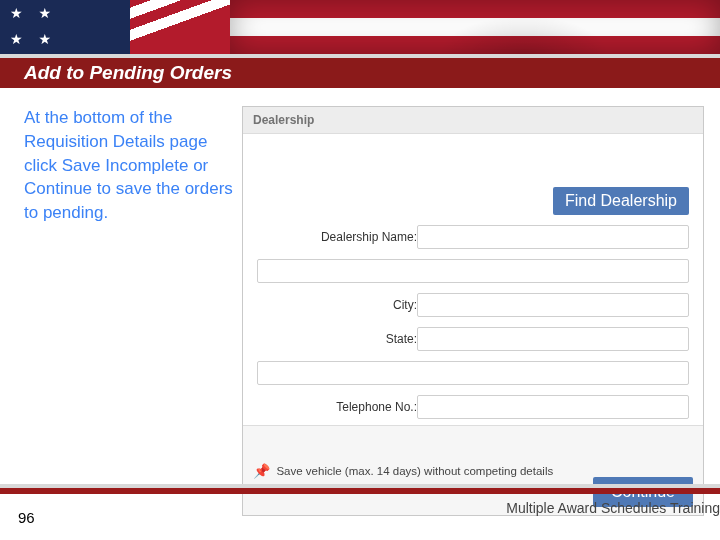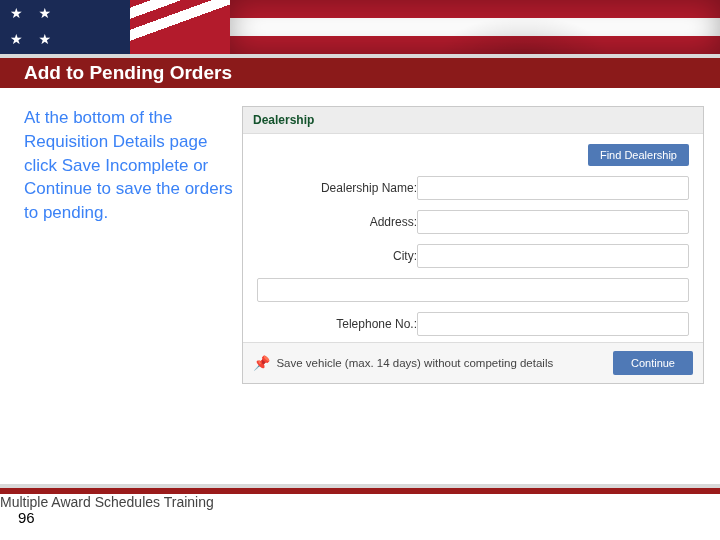--- a/index.html
+++ b/index.html
@@ -26,30 +26,30 @@
   }
   .banner::after { 
     content:""; position:absolute; right:0; top:0; width:490px; height:54px;
     background:
       radial-gradient(120px 54px at 60% 100%, rgba(0,0,0,.15), transparent 70%),
       linear-gradient(#b31b2c 0 33%, #fff 33% 66%, #b31b2c 66% 100%);
     box-shadow: inset 0 0 30px rgba(0,0,0,.35);
   }
   .titlebar {
     background:#8b1a1a; color:#fff; height:34px; display:flex; align-items:center;
-    padding:0 24px; font-size:19px; font-weight:bold; border-top:4px solid #d9d9d9;
+    padding:0 24px; font-size:19px; font-weight:bold; border-top:4px solid #d9d9d9;font-style:italic;
   }
   .body { display:flex; padding:18px 10px 0 24px; gap:8px; }
   .intro { width:210px; font-size:17px; line-height:1.4; color:#3b82f6; }
   .app { width:462px; border:1px solid #c9c9c9; background:#fff; font-size:12px; }
-  .app-head { background:#ededed; color:#14532d; font-weight:bold; padding:6px 10px; border-bottom:1px solid #ddd; }
+  .app-head { background:#ededed; color:#737373; font-weight:bold; padding:6px 10px; border-bottom:1px solid #ddd; }
   .find-row { display:flex; justify-content:flex-end; padding:10px 14px 6px; }
   .btn {
     background:#4f79b6; color:#fff; border:none; border-radius:2px;
-    padding:5px 12px; font-size:11px; cursor:pointer;
+    padding:5px 12px; font-size:16px; cursor:pointer;margin-top:43px;
   }
   .btn.wide { padding:6px 18px; }
   .form-row { display:flex; align-items:center; padding:4px 14px 6px; }
   .form-row label { width:160px; text-align:right; color:#333; font-size:12px; }
   .form-row input {
     flex:1; height:24px; border:1px solid #cfcfcf; border-radius:2px;
     background:#fff; padding:0 6px;
   }
   .app-foot {
     border-top:1px solid #ddd; background:#f6f6f6;
@@ -58,21 +58,21 @@
   .app-foot .note { flex:1; color:#444; display:flex; align-items:center; gap:6px; font-size:11.5px; }
   .pin { color:#3a5fa0; font-size:14px; }
   .slide-foot {
     position:absolute; left:0; right:0; bottom:0; height:52px;
     border-top:6px solid #9a1b1b;
   }
   .slide-foot::before {
     content:""; position:absolute; left:0; right:0; top:-10px; height:4px; background:#d9d9d9;
   }
   .pagenum { position:absolute; left:18px; bottom:14px; font-size:15px; color:#000; }
-  .training { position:absolute; left:0; right:0; bottom:30px; text-align:left; font-size:14px; color:#444; }
+  .training { position:absolute; left:0; right:0; bottom:24px; text-align:right; font-size:14px; color:#444; }
 </style>
 </head>
 <body>
 
 <div class="slide">
 
   <div class="banner"></div>
 
   <div class="titlebar">
     <span>Add to Pending Orders</span>
@@ -86,25 +86,28 @@
 
       <div class="find-row">
         <button class="btn">Find Dealership</button>
       </div>
 
       <div class="form-row">
         <label>Dealership Name:</label>
         <input type="text" value="" style="">
       </div>
       <div class="form-row">
-        <label>Address:</label>
         <input type="text" value="" style="">
       </div>
       <div class="form-row">
         <label>City:</label>
+        <input type="text" value="" style="">
+      </div>
+      <div class="form-row">
+        <label>State:</label>
         <input type="text" value="" style="">
       </div>
       <div class="form-row">
         <input type="text" value="" style="">
       </div>
       <div class="form-row">
         <label>Telephone No.:</label>
         <input type="text" value="" style="">
       </div>
 

